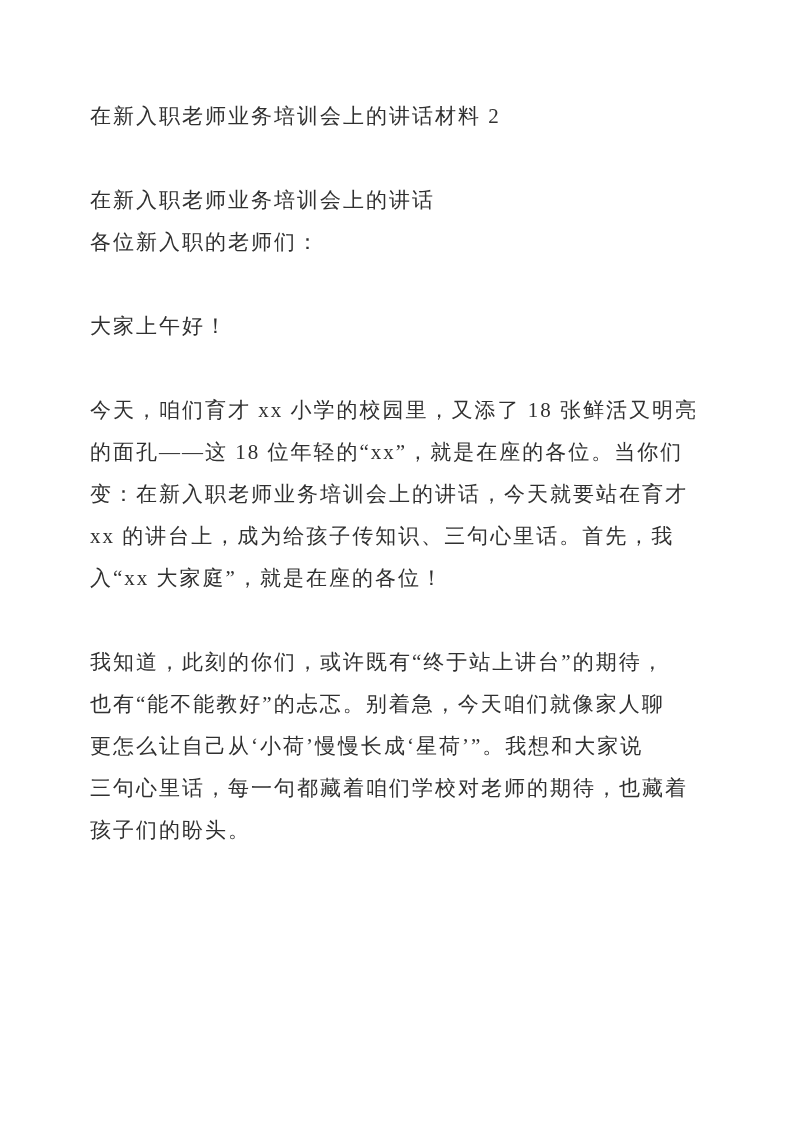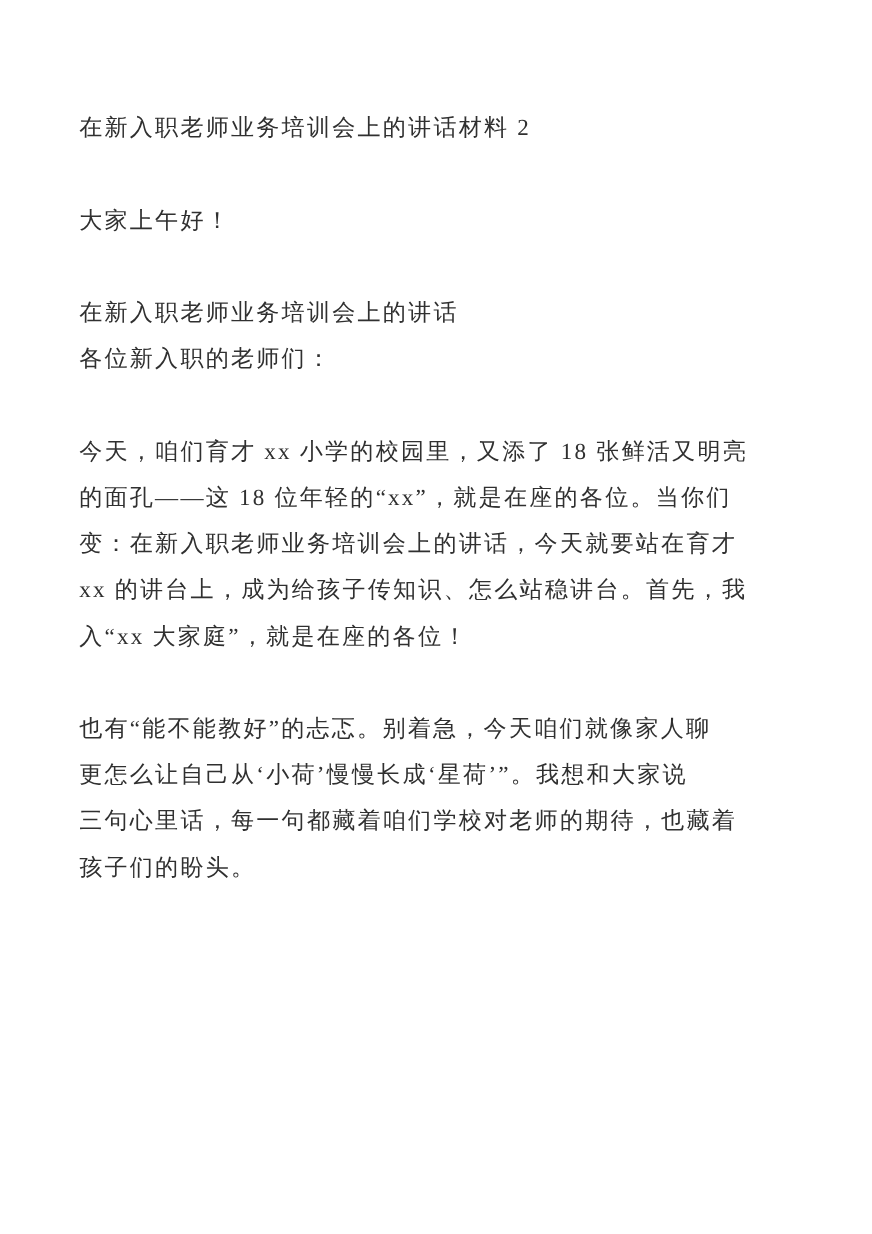--- a/index.html
+++ b/index.html
@@ -9,21 +9,21 @@
   body {
     width: 793px;
     height: 1122px;
     background: #ffffff;
     overflow: hidden;
   }
   .page {
     box-sizing: border-box;
     width: 793px;
     height: 1122px;
-    padding: 95px 90px 0 72px;
+    padding: 95px 90px 0 90px;
     font-family: "Liberation Serif", "DejaVu Serif", serif;
     font-size: 21px;
     line-height: 42px;
     letter-spacing: 2px;
     color: #303030;
     background: #ffffff;
   }
   .block + .block {
     margin-top: 42px; 
   }
@@ -34,33 +34,34 @@
 </style>
 </head>
 <body style="background: rgb(255, 255, 255);">
 
 <div class="page" style="color: rgb(48, 48, 48);">
   <div id="doc-body">
       <div class="block">
         <div class="line">在新入职老师业务培训会上的讲话材料 2</div>
       </div>
       <div class="block">
-        <div class="line">大家上午好！</div>
+        <div class="line">在新入职老师业务培训会上的讲话</div>
+        <div class="line">各位新入职的老师们：</div>
       </div>
       <div class="block">
-        <div class="line">在新入职老师业务培训会上的讲话</div>
-        <div class="line">各位新入职的老师们：</div>
+        <div class="line">大家上午好！</div>
       </div>
       <div class="block">
         <div class="line">今天，咱们育才 xx 小学的校园里，又添了 18 张鲜活又明亮</div>
         <div class="line">的面孔——这 18 位年轻的“xx”，就是在座的各位。当你们</div>
         <div class="line">变：在新入职老师业务培训会上的讲话，今天就要站在育才</div>
-        <div class="line">xx 的讲台上，成为给孩子传知识、怎么站稳讲台。首先，我</div>
+        <div class="line">xx 的讲台上，成为给孩子传知识、三句心里话。首先，我</div>
         <div class="line">入“xx 大家庭”，就是在座的各位！</div>
       </div>
       <div class="block">
+        <div class="line">我知道，此刻的你们，或许既有“终于站上讲台”的期待，</div>
         <div class="line">也有“能不能教好”的忐忑。别着急，今天咱们就像家人聊</div>
         <div class="line">更怎么让自己从‘小荷’慢慢长成‘星荷’”。我想和大家说</div>
         <div class="line">三句心里话，每一句都藏着咱们学校对老师的期待，也藏着</div>
         <div class="line">孩子们的盼头。</div>
       </div>
     </div>
 </div>
 
 </body></html>

